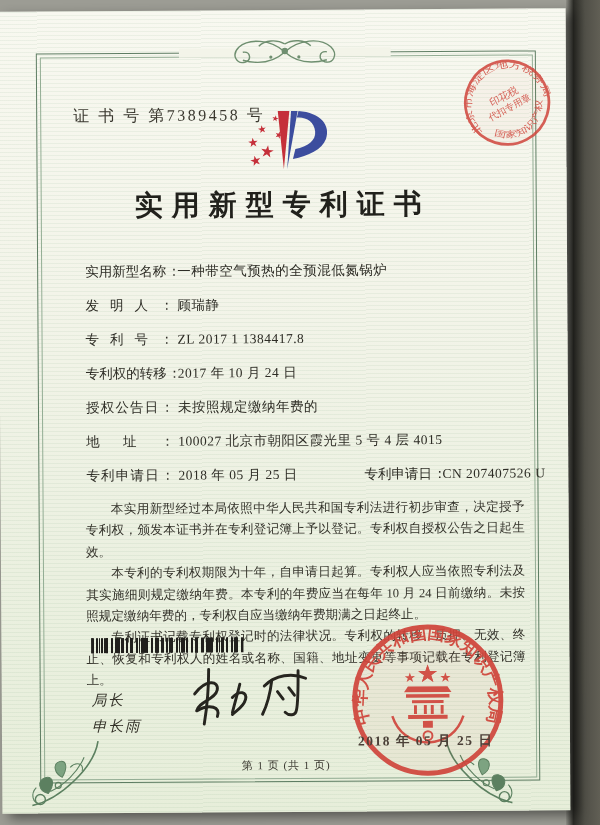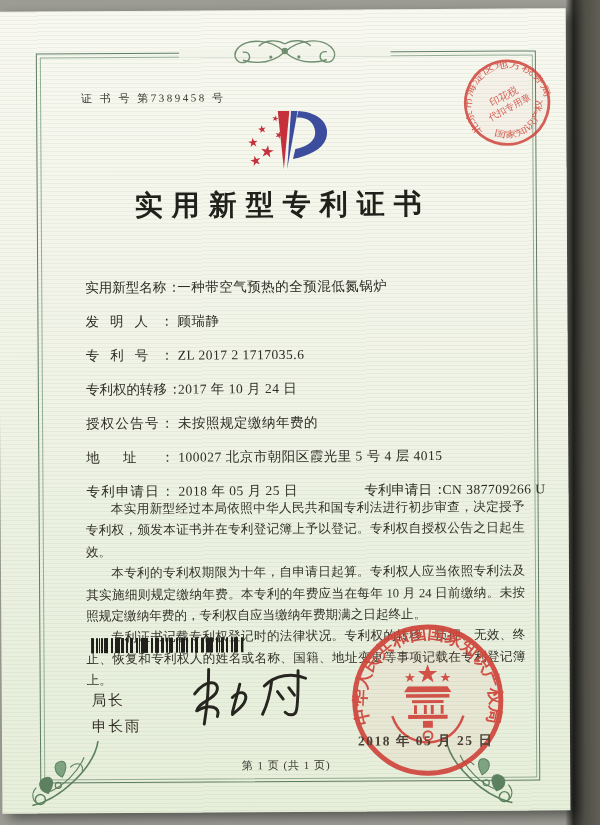--- a/index.html
+++ b/index.html
@@ -19,47 +19,47 @@
       linear-gradient(180deg,#f8f8f0 0%,#f3f4e9 35%,#ebf0e0 70%,#e7eeda 100%);
     transform:rotate(-0.35deg);
     box-shadow:7px 5px 12px rgba(0,0,0,0.45);
   }
   .frame{
     position:absolute;left:38px;top:42px;right:30px;bottom:30px;
     border:1.5px solid #5e7d63;
   }
   .frame-inner{position:absolute;inset:2.5px;border:1px solid #93ad94;}
   .cert-no{
-    position:absolute;left:75px;top:80px;
-    font-size:11px;color:#3a382f;letter-spacing:2.5px;margin-left:8px;
+    position:absolute;left:75px;top:95px;
+    font-size:16px;color:#3a382f;letter-spacing:2.5px;
   }
   .logo{position:absolute;left:234px;top:92px;width:116px;height:86px;}
   .title{
     position:absolute;left:0;top:176px;width:568px;text-align:center;
     font-size:28px;font-weight:bold;color:#21211c;letter-spacing:9px;
   }
   .fields{position:absolute;left:86px;top:252px;right:40px;}
   .row{position:relative;height:20px;margin-bottom:14px;font-size:13.5px;color:#2e2d26;white-space:nowrap;}
-  .f-label{display:inline-block;width:88px;text-align:justify;text-align-last:justify;color:#2e2d26;margin-top:16px;}
+  .f-label{display:inline-block;width:88px;text-align:justify;text-align-last:justify;color:#2e2d26;}
   .f-label::after{content:"：";margin-left:1px;}
   .f-value{margin-left:4px;letter-spacing:0.5px;}
   .grant-cell{position:absolute;left:278px;top:0;}
   .paras{
     position:absolute;left:85px;top:488px;right:44px;
     font-size:12.6px;line-height:21.4px;color:#33322a;text-align:justify;
   }
   .paras p{margin:0;text-indent:2em;}
   .barcode{
     position:absolute;left:90px;top:627px;width:152px;height:15px;
     background:
       repeating-linear-gradient(90deg,#201f1c 0 2px,rgba(0,0,0,0) 2px 5px),
       repeating-linear-gradient(90deg,#201f1c 0 1px,rgba(0,0,0,0) 1px 8px),
       repeating-linear-gradient(90deg,#201f1c 0 3px,rgba(0,0,0,0) 3px 13px);
   }
-  .officer{position:absolute;left:90px;top:676px;font-size:14.5px;color:#333128;line-height:26px;letter-spacing:2px;}
+  .officer{position:absolute;left:90px;top:676px;font-size:14.5px;color:#333128;line-height:26px;letter-spacing:2px;font-style:italic;}
   .signature{position:absolute;left:176px;top:644px;width:160px;height:92px;}
   .main-seal{position:absolute;left:347px;top:612px;width:158px;height:158px;opacity:0.92;}
   .seal-date{
     position:absolute;left:356px;top:723px;
     font-size:13.5px;color:#4b4038;letter-spacing:1.5px;font-weight:bold;
   }
   .tax-seal{position:absolute;left:458px;top:43px;width:102px;height:102px;opacity:0.85;}
   .footer{
     position:absolute;left:0;top:748px;width:568px;text-align:center;
     font-size:11px;color:#3c3a32;letter-spacing:1px;
@@ -142,35 +142,35 @@
   <div class="title">实用新型专利证书</div>
 
   <div class="fields">
     <div class="row">
       <span class="f-label">实用新型名称</span><span class="f-value">一种带空气预热的全预混低氮锅炉</span>
     </div>
     <div class="row">
       <span class="f-label">发明人</span><span class="f-value">顾瑞静</span>
     </div>
     <div class="row">
-      <span class="f-label">专利号</span><span class="f-value">ZL 2017 2 1717035.6</span>
+      <span class="f-label">专利号</span><span class="f-value">ZL 2017 1 1384417.8</span>
     </div>
     <div class="row">
       <span class="f-label">专利权的转移</span><span class="f-value">2017 年 10 月 24 日</span>
     </div>
     <div class="row">
-      <span class="f-label">授权公告号</span><span class="f-value">未按照规定缴纳年费的</span>
+      <span class="f-label">授权公告日</span><span class="f-value">未按照规定缴纳年费的</span>
     </div>
     <div class="row">
       <span class="f-label">地址</span><span class="f-value">100027 北京市朝阳区霞光里 5 号 4 层 4015</span>
     </div>
     <div class="row">
       <span class="f-label">专利申请日</span><span class="f-value">2018 年 05 月 25 日</span>
       <span class="grant-cell">
-        <span class="f-label" style="width:74px">专利申请日</span><span class="f-value">CN 387709266 U</span>
+        <span class="f-label" style="width:74px">专利申请日</span><span class="f-value">CN 207407526 U</span>
       </span>
     </div>
   </div>
 
   <div class="paras">
     <p>本实用新型经过本局依照中华人民共和国专利法进行初步审查，决定授予专利权，颁发本证书并在专利登记簿上予以登记。专利权自授权公告之日起生效。</p>
     <p>本专利的专利权期限为十年，自申请日起算。专利权人应当依照专利法及其实施细则规定缴纳年费。本专利的年费应当在每年 10 月 24 日前缴纳。未按照规定缴纳年费的，专利权自应当缴纳年费期满之日起终止。</p>
     <p>专利证书记载专利权登记时的法律状况。专利权的转移、质押、无效、终止、恢复和专利权人的姓名或名称、国籍、地址变更等事项记载在专利登记簿上。</p>
   </div>
 

